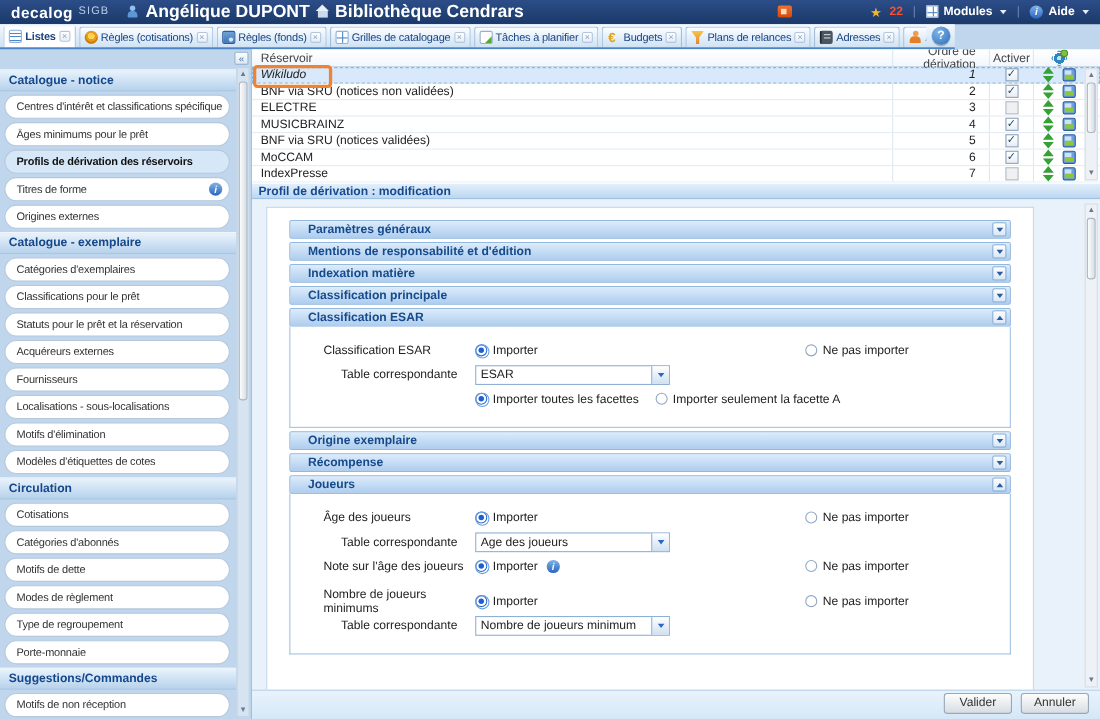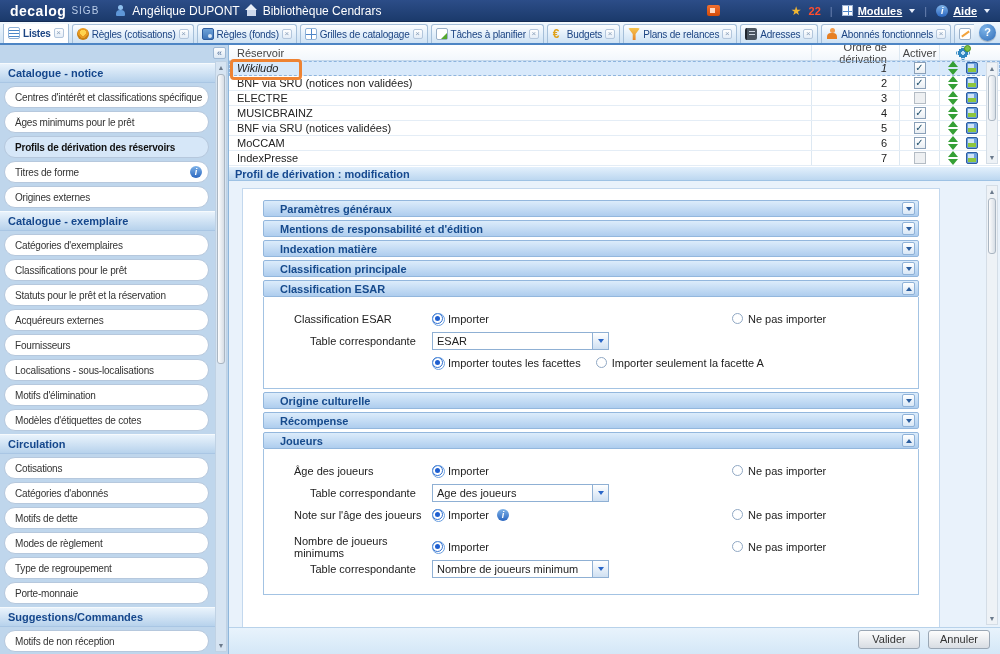--- a/index.html
+++ b/index.html
@@ -11,44 +11,44 @@
   }
   
   .hdr{
     position:absolute; left:0; top:0; width:1000px; height:22px;
     background:linear-gradient(#2c4d88,#1b3a6b);
     display:flex; align-items:center; padding:0 10px; gap:5px;
     border-bottom:1px solid #142c55;
   }
   .logo{ color:#fff; font-weight:bold; font-size:14px; letter-spacing:.5px; }
   .logosub{ color:#b9cce8; font-size:10px; letter-spacing:1px; margin-right:10px; }
-  .htxt{ color:#fff; font-weight:normal; font-size:12px; }
+  .htxt{ color:#fff; font-weight:bold; font-size:16px; }
   .hspacer{ flex:1; }
   .hsep{ color:#6e86b4; margin:0 4px; }
-  .hlink{ color:#fff; font-weight:bold; cursor:pointer;text-decoration:underline; }
+  .hlink{ color:#fff; font-weight:bold; cursor:pointer; }
   .count{ color:#ff4d2e; font-weight:bold; margin-left:2px; }
   .caret{ width:0;height:0;border-left:3px solid transparent;border-right:3px solid transparent;border-top:4px solid #e6eefb; margin-left:2px;}
   .usericon{ width:13px;height:13px; position:relative; flex:none;}
   .usericon::before{content:'';position:absolute;left:4px;top:1px;width:5px;height:5px;border-radius:50%;background:#8fc0ef;}
   .usericon::after{content:'';position:absolute;left:2px;top:6px;width:9px;height:6px;border-radius:4px 4px 1px 1px;background:#5e97d8;}
   .homeicon{ width:13px;height:13px; position:relative; flex:none;}
   .homeicon::before{content:'';position:absolute;left:0;top:0;width:0;height:0;border-left:6.5px solid transparent;border-right:6.5px solid transparent;border-bottom:6px solid #e8eef8;}
   .homeicon::after{content:'';position:absolute;left:2px;top:6px;width:9px;height:6px;background:#cdd9ec;}
   .exporticon{ width:13px;height:11px;background:linear-gradient(#f07030,#d44a08);border-radius:2px;position:relative;margin-right:66px;}
   .exporticon::after{content:'';position:absolute;left:3px;top:3px;width:5px;height:5px;background:#ffd9c2;}
   .star{ color:#f2b632; font-size:12px; line-height:12px; }
   .gridicon{ width:11px;height:11px;background:#fff;border:1px solid #9fb6d8;
     background-image:linear-gradient(#4f86c8,#4f86c8),linear-gradient(#4f86c8,#4f86c8);
     background-size:1px 100%,100% 1px; background-position:5px 0,0 5px; background-repeat:no-repeat;}
   .infoicon{ display:inline-block;width:12px;height:12px;border-radius:50%;
     background:linear-gradient(#7fb3e8,#2a66c0);color:#fff;font-size:9px;font-weight:bold;
     font-style:italic;text-align:center;line-height:12px;flex:none;}
   
   .tabbar{
-    position:absolute; left:0; top:22px; width:1000px; height:23px;
+    position:absolute; left:0; top:22px; width:868px; height:23px;
     background:linear-gradient(#f3f9fe,#cee2f4);
     border-bottom:2px solid #4d85c4;
   }
   .tabs{ position:absolute; left:3px; right:26px; top:2px; bottom:0; display:flex; align-items:flex-end; gap:3px; overflow:hidden; }
   .tab{
     height:19px; display:flex; align-items:center; gap:3px; padding:0 4px;
     background:linear-gradient(#fdfeff,#e1eefa 55%,#cfe2f3);
     border:1px solid #a5bfd9; border-bottom:none; border-radius:3px 3px 0 0;
     color:#1c4482; white-space:nowrap; cursor:pointer; flex:none;
   }
@@ -497,21 +497,21 @@
               <span class="flabel"></span>
               <span class="fctrl">
                 <span class="radio on"></span>
                 <span class="rlabel" style="margin-right: 10px;">Importer toutes les facettes</span>
                 <span class="radio"></span>
                 <span class="rlabel" style="margin-right: 10px;">Importer seulement la facette A</span>
               </span>
             </div>
           </div>
           <div class="acc">
-            <span class="acctitle">Origine culturelle</span>
+            <span class="acctitle">Origine exemplaire</span>
             <span class="accbtn">
               <span class="tri"></span>
             </span>
           </div>
           <div class="acc">
             <span class="acctitle">Récompense</span>
             <span class="accbtn">
               <span class="tri"></span>
             </span>
           </div>

